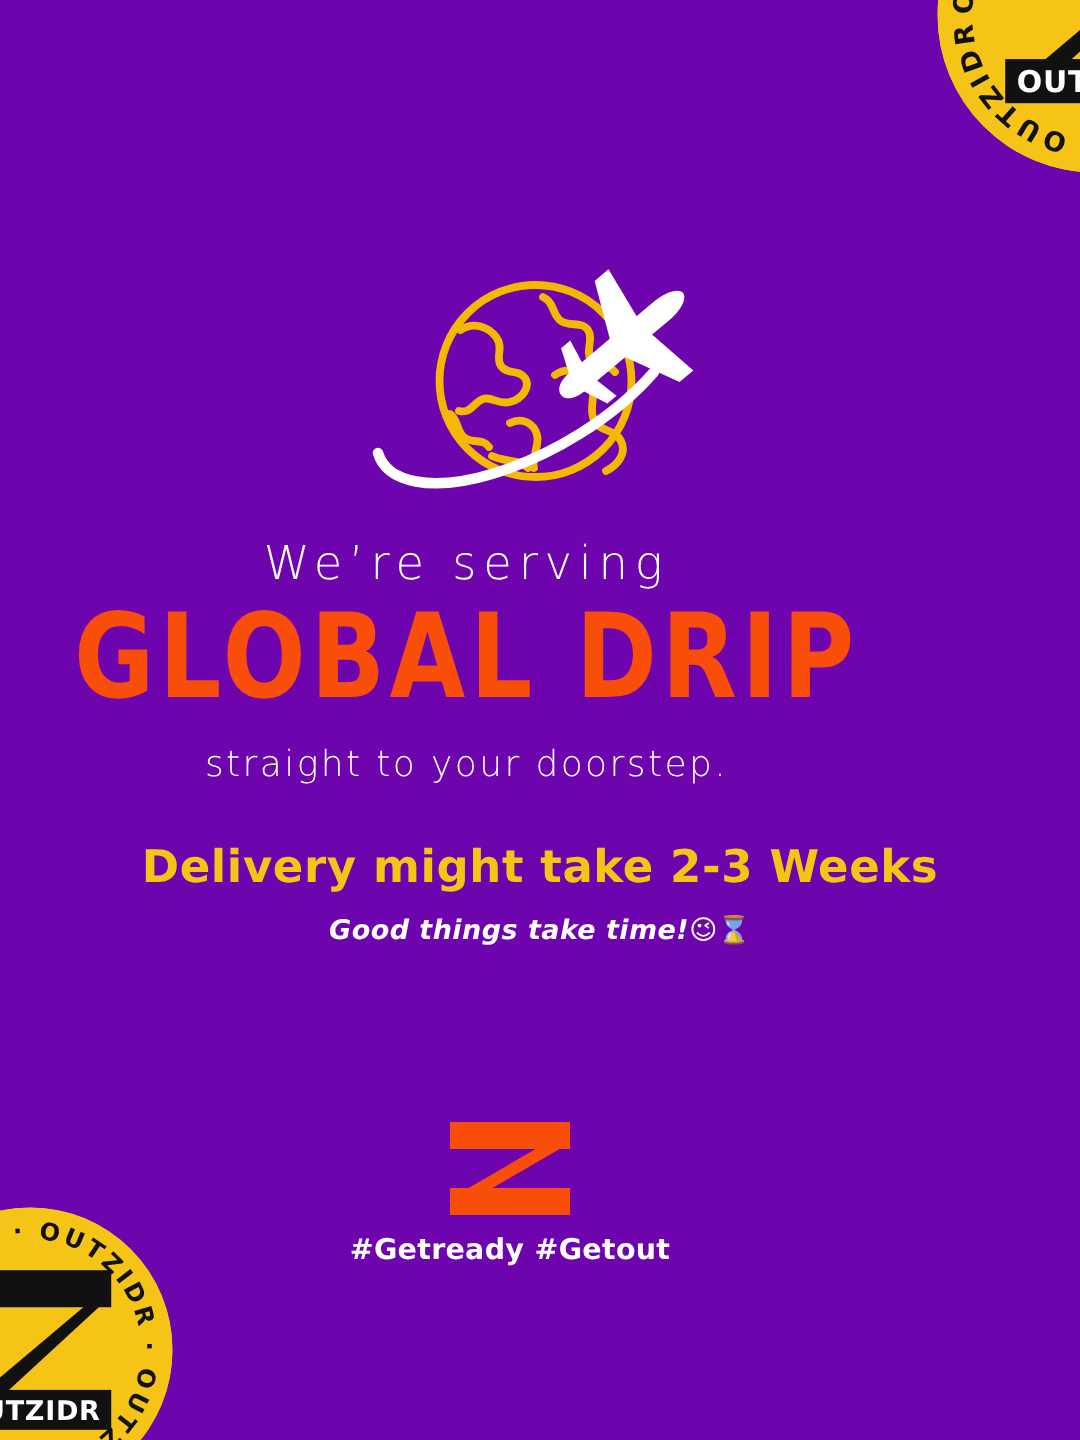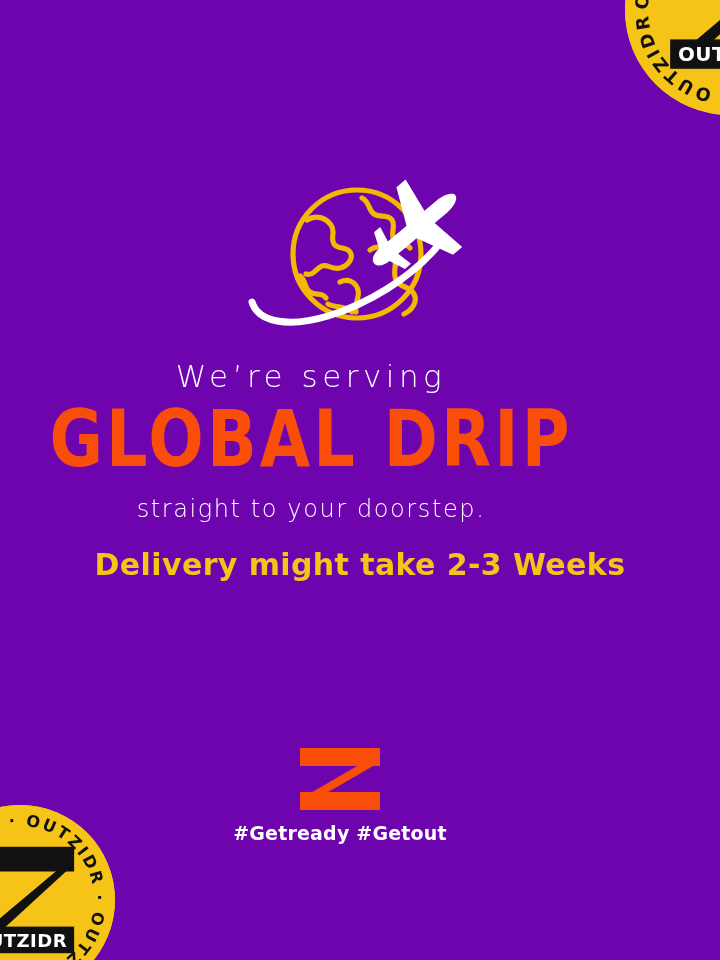--- a/index.html
+++ b/index.html
@@ -93,21 +93,21 @@
     top: 546px;
     width: 720px;
     text-align: center;
   }
   .line-delivery {
     font-size: 30px;
     font-weight: 700;
     color: #F5C416;
     letter-spacing: 0.4px;
     line-height: 1.1;
-    margin: 2px;
+    margin: 16px;
   }
   .line-goodthings {
     font-size: 18px;
     font-weight: 700;
     font-style: italic;
     color: #ffffff;
     letter-spacing: 0.3px;
     line-height: 1.1;
     margin: 15px 0 0 0;
   }
@@ -195,20 +195,23 @@
   </div>
 
   <div class="copy">
     <p class="line-serving">We’re serving</p>
     <p class="line-global">GLOBAL DRIP</p>
     <p class="line-doorstep">straight to your doorstep.</p>
   </div>
 
   <div class="delivery-block">
     <p class="line-delivery">Delivery might take 2-3 Weeks</p>
+    <p class="line-goodthings">
+      <span>Good things take time!</span><span class="emoji">😉⌛</span>
+    </p>
   </div>
 
   <div class="footer">
     <svg class="zmark" width="80" height="62" viewBox="0 0 80 62" aria-hidden="true">
       <rect x="0" y="0" width="80" height="18" fill="#F94D0A"></rect>
       <polygon points="64,14 80,14 18,50 2,50" fill="#F94D0A"></polygon>
       <rect x="0" y="44" width="80" height="18" fill="#F94D0A"></rect>
     </svg>
     <p class="hashtags">#Getready #Getout</p>
   </div>

